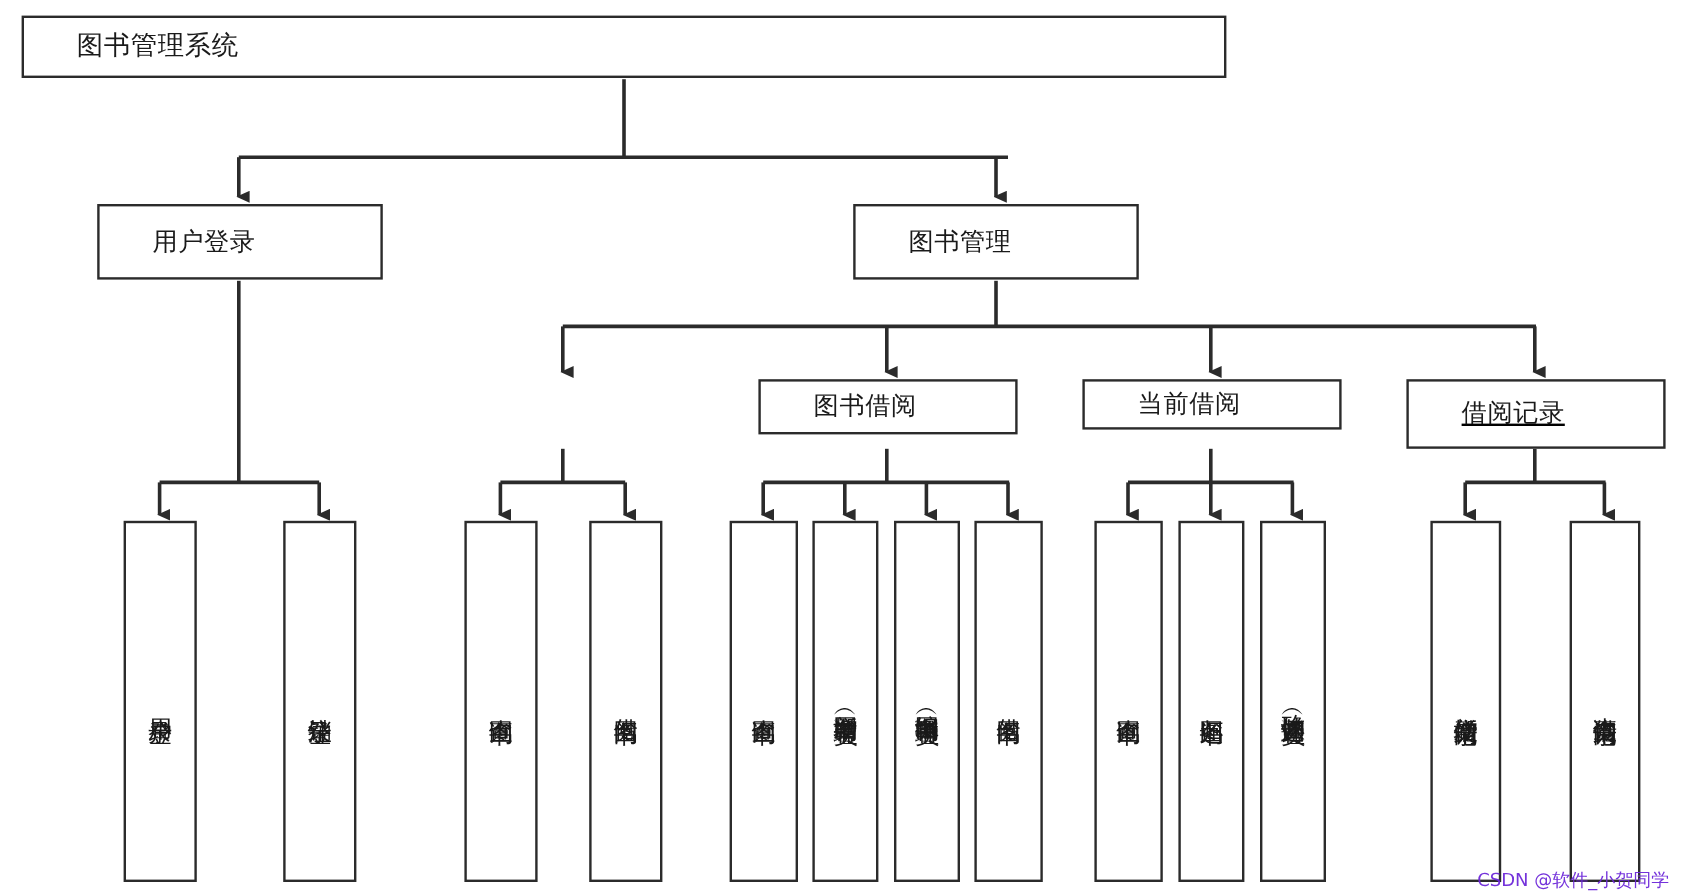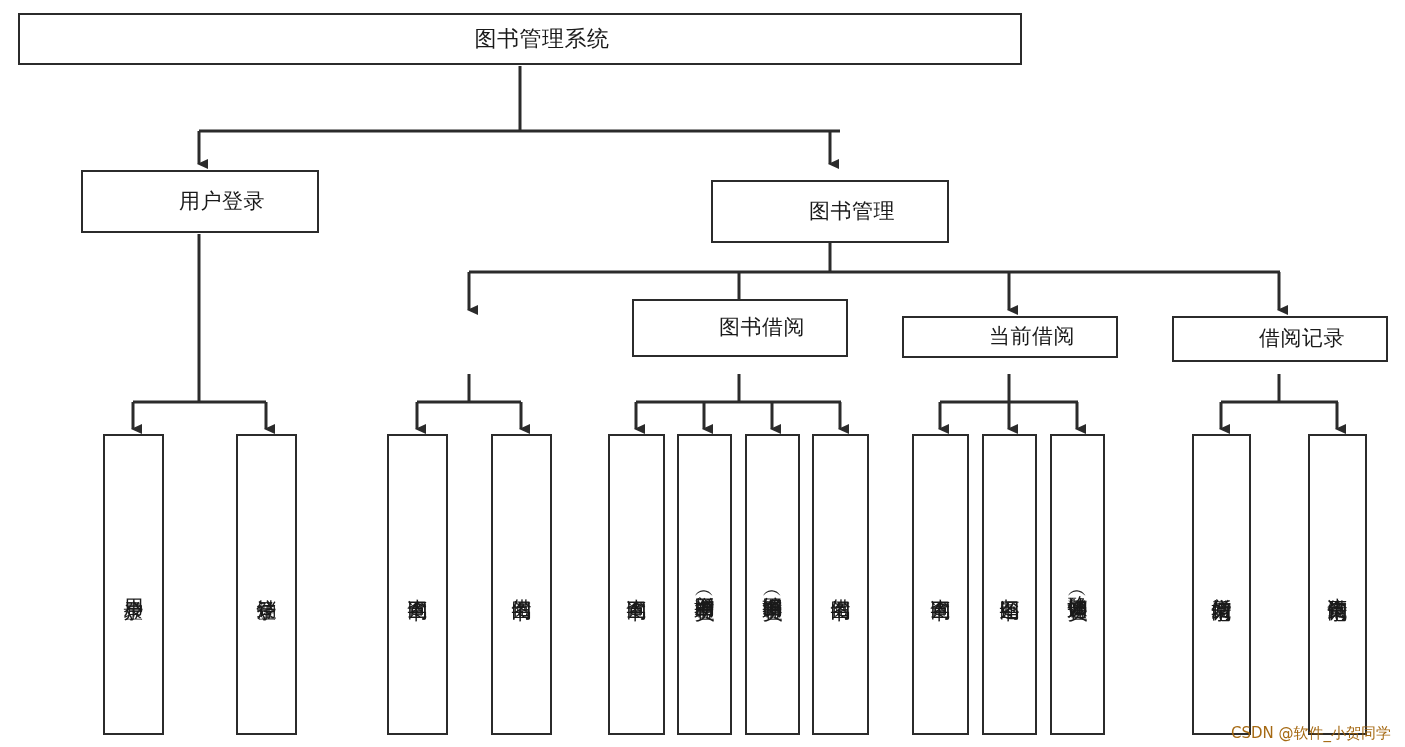--- a/index.html
+++ b/index.html
@@ -25,21 +25,20 @@
     width: 1405px;
     height: 747px;
   }
   .node {
     position: absolute;
     box-sizing: border-box;
     border: 2.5px solid #2b2b2b;
     background: #ffffff;
     display: flex;
     align-items: center;
-    justify-content: center;
     z-index: 2;
     padding-left: 44px;
   }
   .node-h .node-label {
     font-size: 21px;
     color: #1a1a1a;
     line-height: 1.2;
     letter-spacing: 0.5px;
     white-space: nowrap;
   }
@@ -57,21 +56,21 @@
     letter-spacing: 1px;
   }
   #root-node .node-label {
     font-size: 22px;
   }
   #watermark {
     position: absolute;
     right: 14px;
     bottom: 4px;
     font-size: 15px;
-    color: #a16207;
+    color: #6d28d9;
     white-space: nowrap;
     z-index: 5;
     opacity: 0.95;
     margin-left: 18px;
   }
 </style>
 </head>
 <body>
 
 <div id="diagram-root">
@@ -126,31 +125,31 @@
     </g>
   </svg>
 
   <div class="node node-h" id="root-node" style="left:18px; top:13px; width:1004px; height:52px;">
     <span class="node-label">图书管理系统</span>
   </div>
 
   <div class="node node-h" style="left:81px; top:170px; width:238px; height:63px;">
     <span class="node-label">用户登录</span>
   </div>
-  <div class="node node-h" style="left:711px; top:180px; width:238px; height:63px;">
+  <div class="node node-h" style="left:711px; top:170px; width:238px; height:63px;">
     <span class="node-label">图书管理</span>
   </div>
 
-  <div class="node node-h" style="left:632px; top:299px; width:216px; height:58px;">
+  <div class="node node-h" style="left:632px; top:316px; width:216px; height:46px;">
     <span class="node-label">图书借阅</span>
   </div>
   <div class="node node-h" style="left:902px; top:316px; width:216px; height:42px;">
     <span class="node-label">当前借阅</span>
   </div>
-  <div class="node node-h" style="left:1172px; top:316px; width:216px; height:46px;">
+  <div class="node node-h" style="left:1172px; top:316px; width:216px; height:58px;text-decoration:underline;">
     <span class="node-label">借阅记录</span>
   </div>
 
   <div class="node node-v" style="left:103px; top:434px; width:61px; height:301px;">
     <span class="node-label">用户登录</span>
   </div>
   <div class="node node-v" style="left:236px; top:434px; width:61px; height:301px;">
     <span class="node-label">注销登录</span>
   </div>
 

